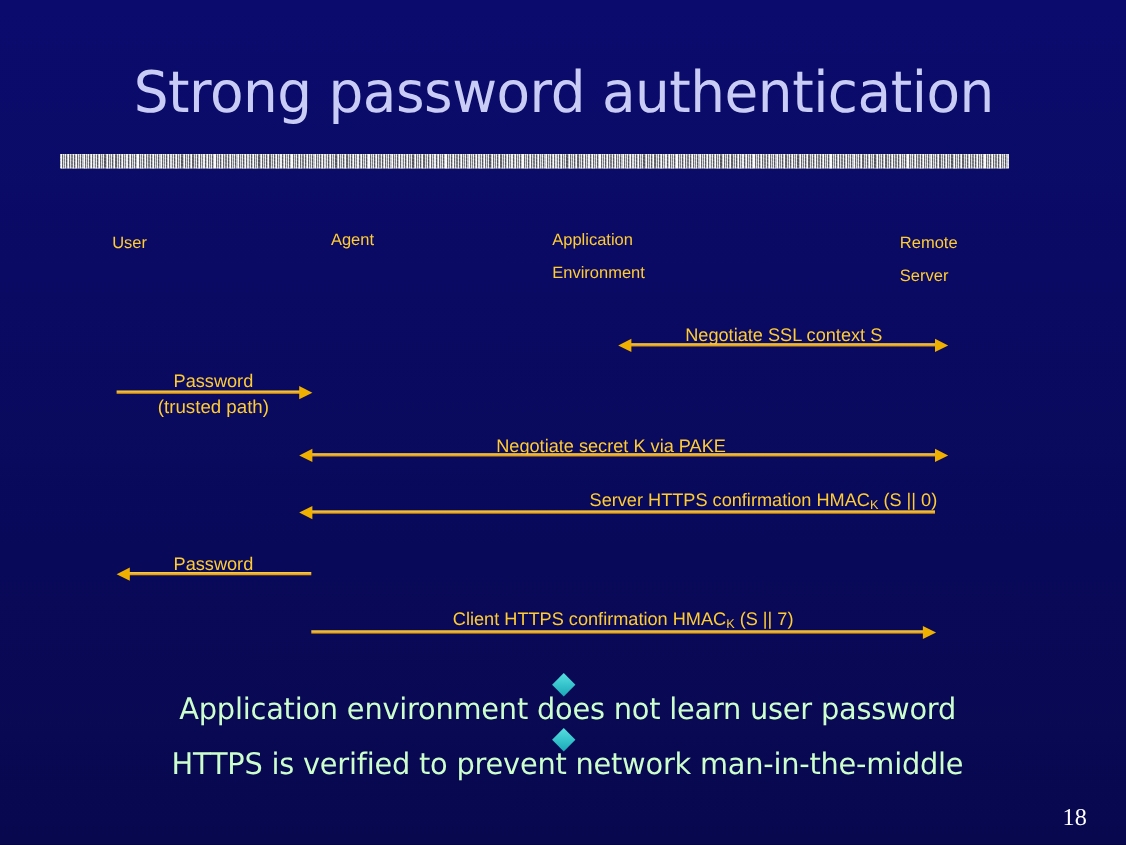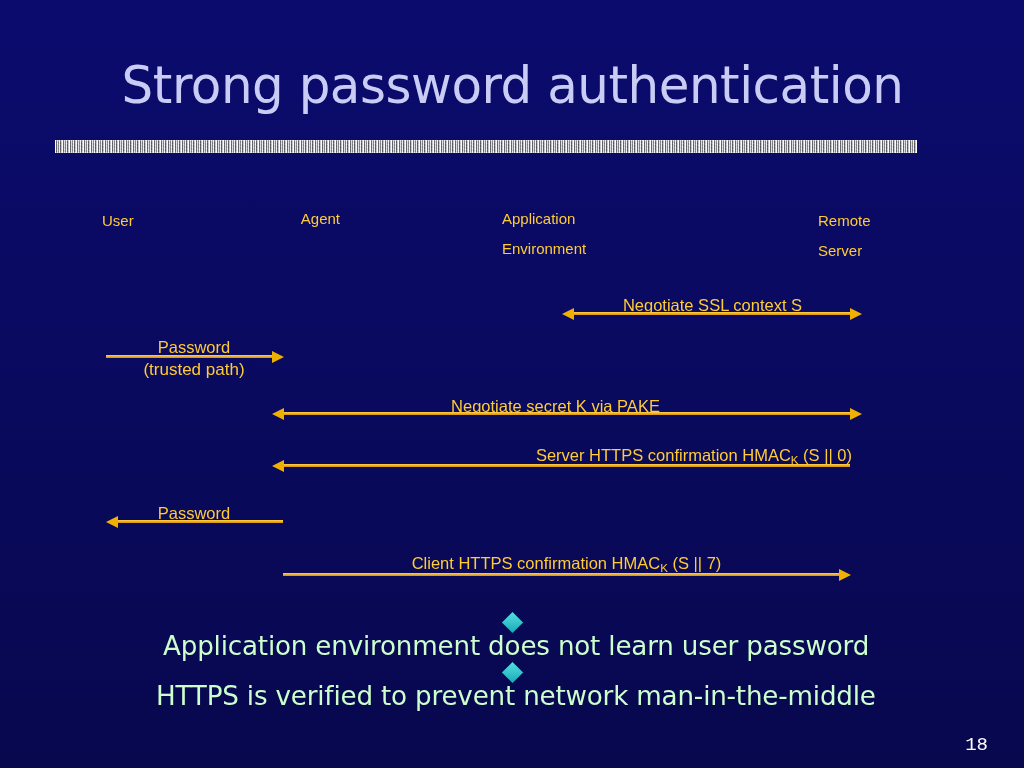--- a/index.html
+++ b/index.html
@@ -140,22 +140,22 @@
     transform: scaleX(0.97);
     transform-origin: left center;
   }
 
   
   #page-number {
     position: absolute;
     right: 36px;
     bottom: 12px;
     color: #ffffff;
-    font-size: 19px;
-    font-family: Liberation Mono, monospace;
+    font-size: 22px;
+    font-family: Liberation Serif, serif;
   }
 </style>
 </head>
 <body>
 
 <div id="slide">
 
   <div id="title">Strong password authentication</div>
   <div id="title-rule"></div>
 

